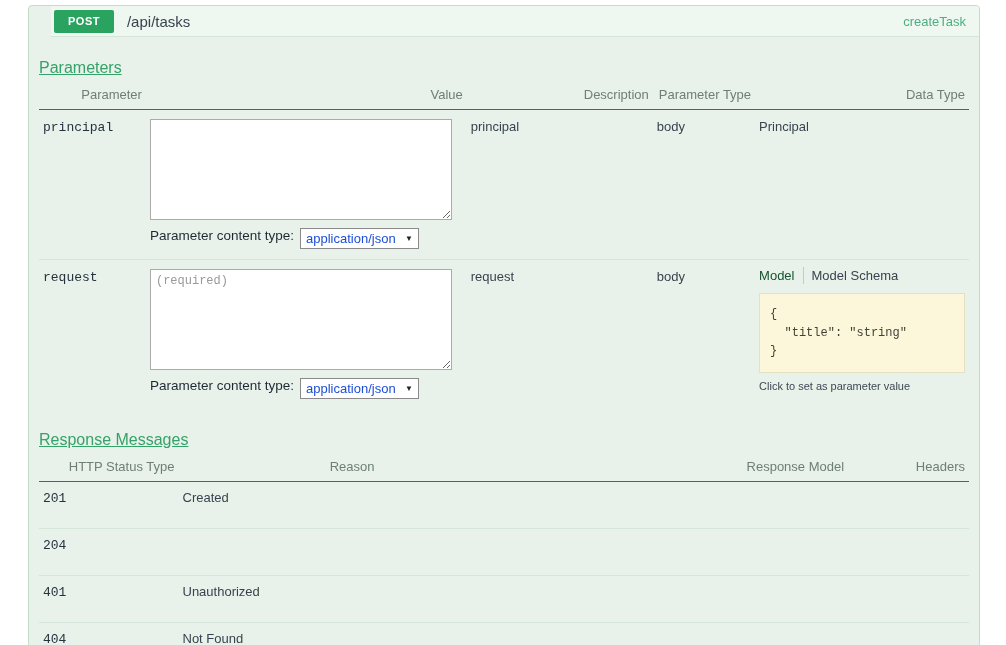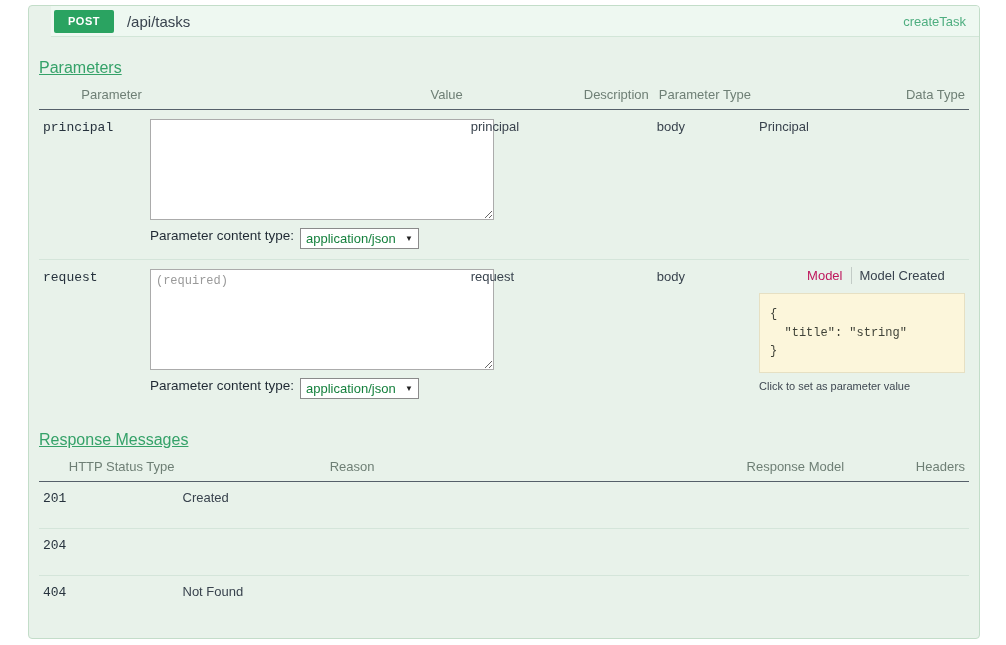--- a/index.html
+++ b/index.html
@@ -86,21 +86,21 @@
   .col-pdata { width: 23%; }
 
   .mono {
     font-family: "Liberation Mono", "DejaVu Sans Mono", monospace;
     font-size: 13px;
     color: #26323d;
   }
   .bold { font-weight: normal; }
 
   .param-textarea {
-    width: 344px;
+    width: 302px;
     height: 101px;
     background: #ffffff;
     border: 1px solid #ababab;
     font-family: "Liberation Mono", "DejaVu Sans Mono", monospace;
     font-size: 12px;
     color: #444444;
     padding: 4px 5px;
     resize: both;
   }
   .param-textarea::placeholder { color: #999999; opacity: 1; }
@@ -111,39 +111,39 @@
     color: #1f2933;
     display: flex;
     gap: 6px;
   }
   .sel-wrap { position: relative; display: inline-block; }
   .content-type-select {
     -webkit-appearance: none;
     appearance: none;
     font-family: "Liberation Sans", sans-serif;
     font-size: 13px;
-    color: #15803d;
+    color: #1d4ed8;
     background: #ffffff;
     border: 1px solid #8a8a8a;
     border-radius: 0;
     padding: 2px 22px 2px 5px;
   }
   .sel-arrow {
     position: absolute;
     right: 6px;
     top: 50%;
     transform: translateY(-52%);
     font-size: 8px;
     color: #222222;
     pointer-events: none;
   }
 
   
   .model-tabs { display: flex; align-items: center; margin-top: -2px; }
-  .model-tab-inactive { color: #be185d; font-size: 13px; cursor: pointer; padding-right: 8px; margin-left: 48px; }
+  .model-tab-inactive { color: #14532d; font-size: 13px; cursor: pointer; padding-right: 8px; }
   .model-tab-divider { width: 1px; height: 17px; background: #c2cbc6; }
   .model-tab-active { color: #39434e; font-size: 13px; cursor: pointer; padding-left: 8px; }
   .schema-box {
     margin-top: 9px;
     background: #fcf6db;
     border: 1px solid #e6e0c3;
     padding: 11px 10px;
     cursor: pointer;
     max-width: 210px;
   }
@@ -228,21 +228,21 @@
                 <span class="sel-arrow">▼</span>
               </span>
             </div>
           </td>
           <td><span class="bold">request</span></td>
           <td><span>body</span></td>
           <td>
             <div class="model-tabs">
               <span class="model-tab-inactive">Model</span>
               <span class="model-tab-divider"></span>
-              <span class="model-tab-active">Model Created</span>
+              <span class="model-tab-active">Model Schema</span>
             </div>
             <div class="schema-box">
               <pre>{
   "title": "string"
 }</pre>
             </div>
             <div class="schema-hint">Click to set as parameter value</div>
           </td>
         </tr>
       </tbody>
@@ -272,20 +272,26 @@
           <td></td>
           <td></td>
         </tr>
         <tr>
           <td><span class="mono">204</span></td>
           <td><span></span></td>
           <td></td>
           <td></td>
         </tr>
         <tr>
+          <td><span class="mono">401</span></td>
+          <td><span>Unauthorized</span></td>
+          <td></td>
+          <td></td>
+        </tr>
+        <tr>
           <td><span class="mono">404</span></td>
           <td><span>Not Found</span></td>
           <td></td>
           <td></td>
         </tr>
       </tbody>
     </table>
 
   </div>
 </div>

